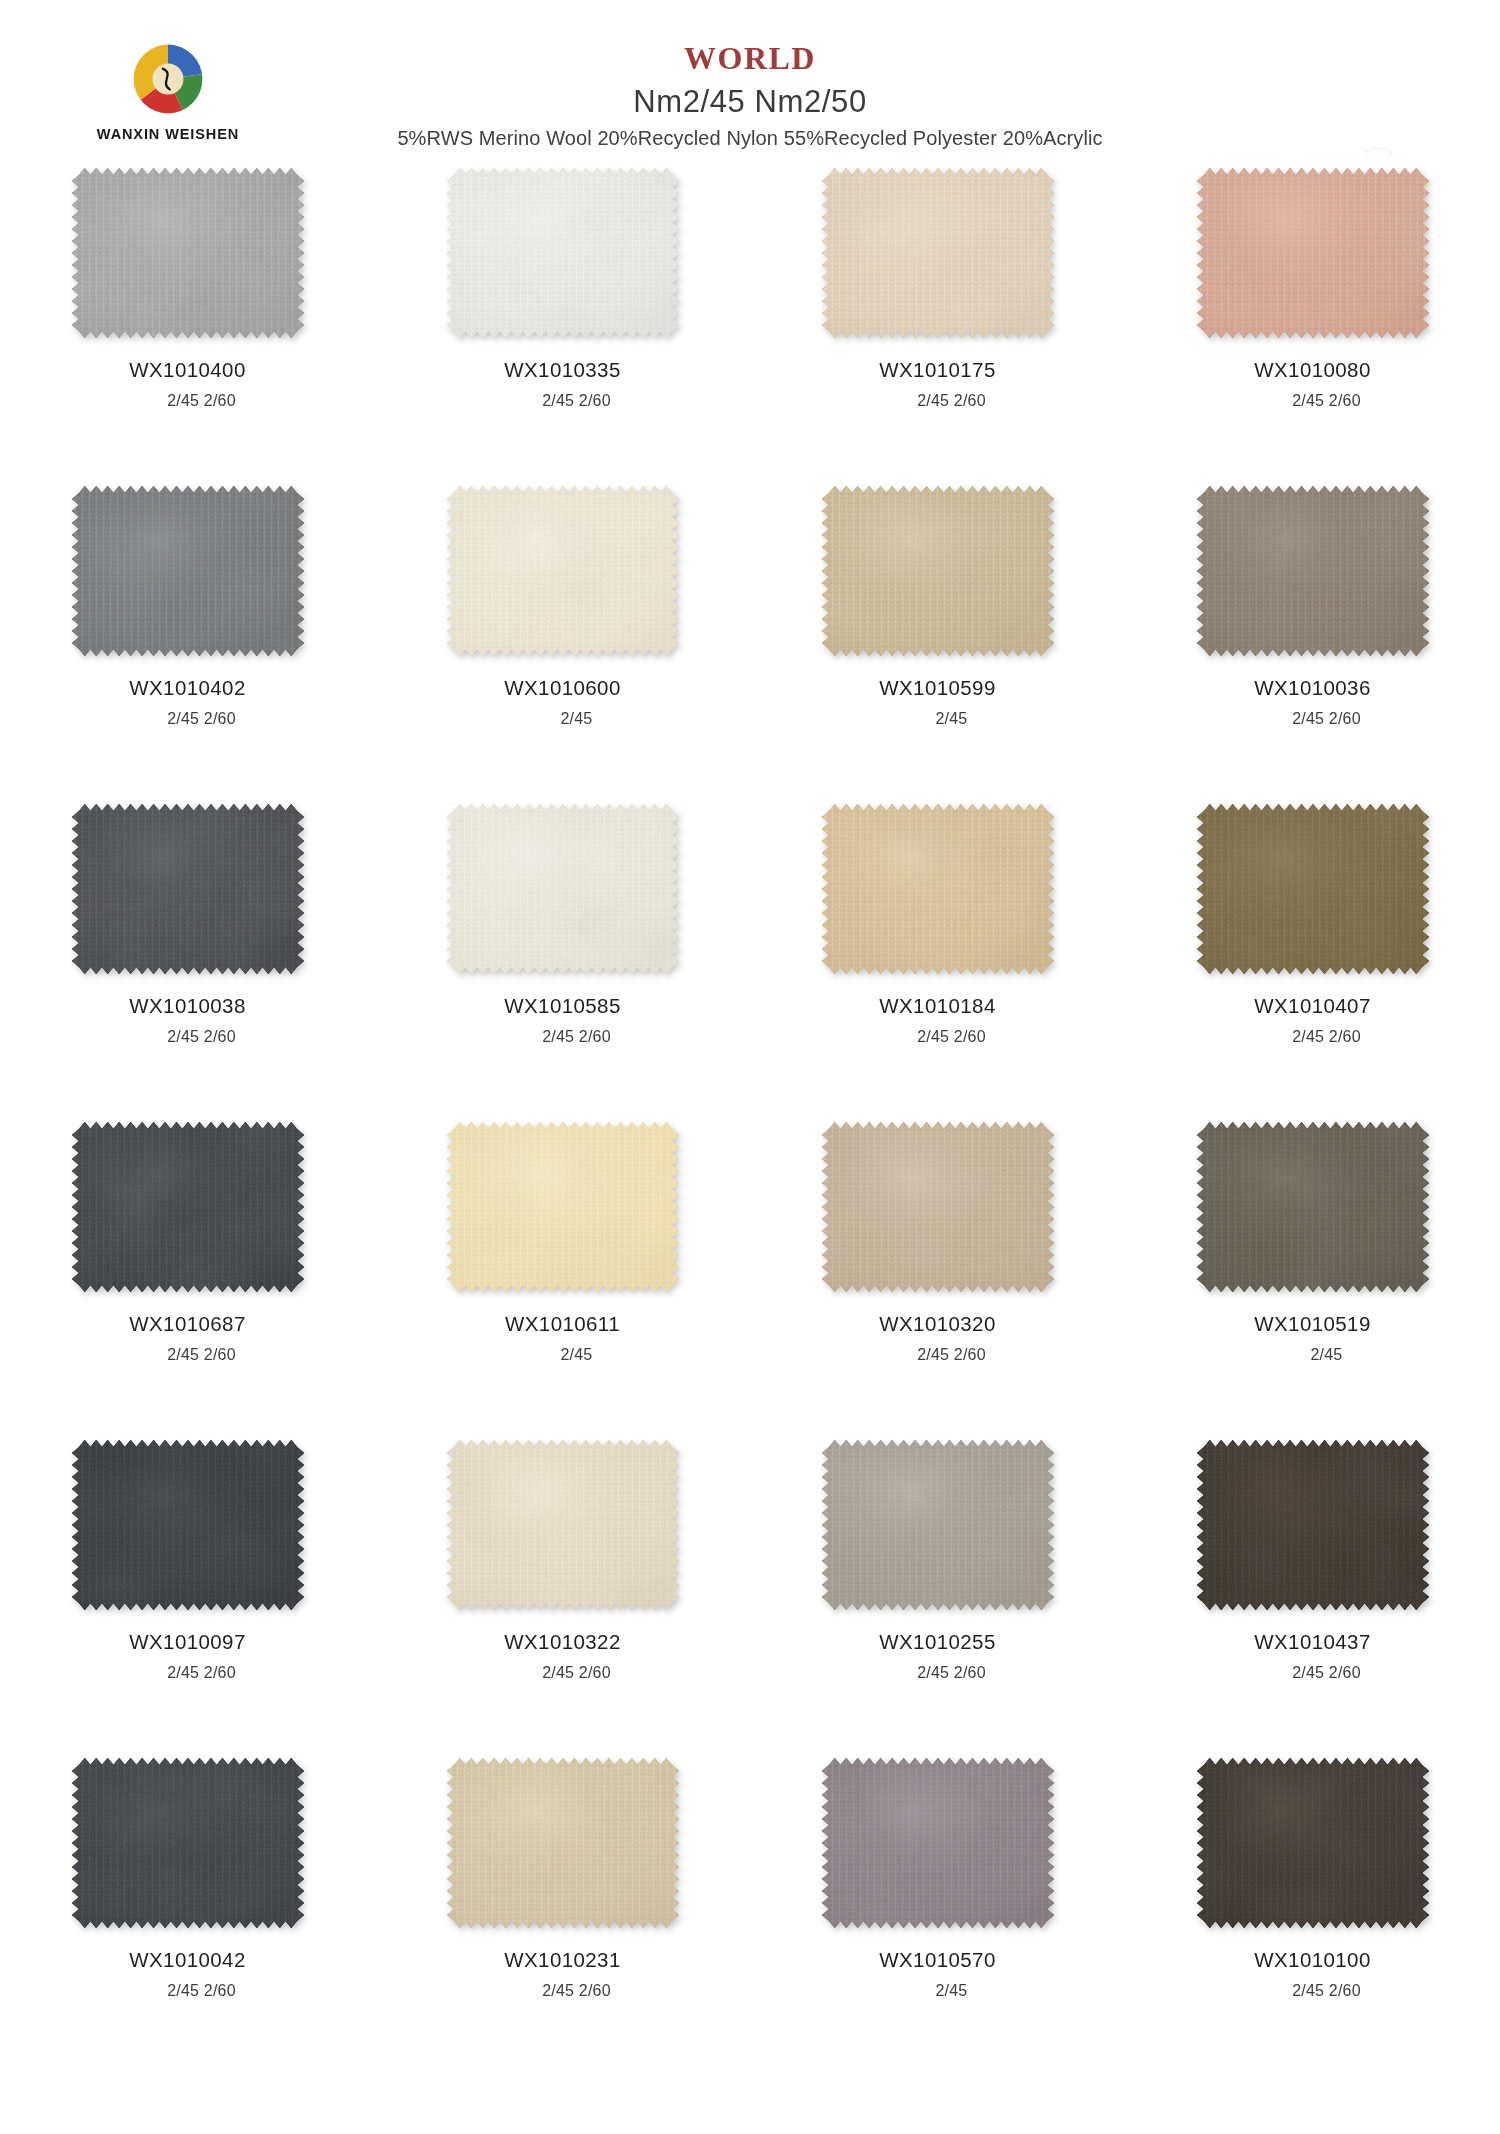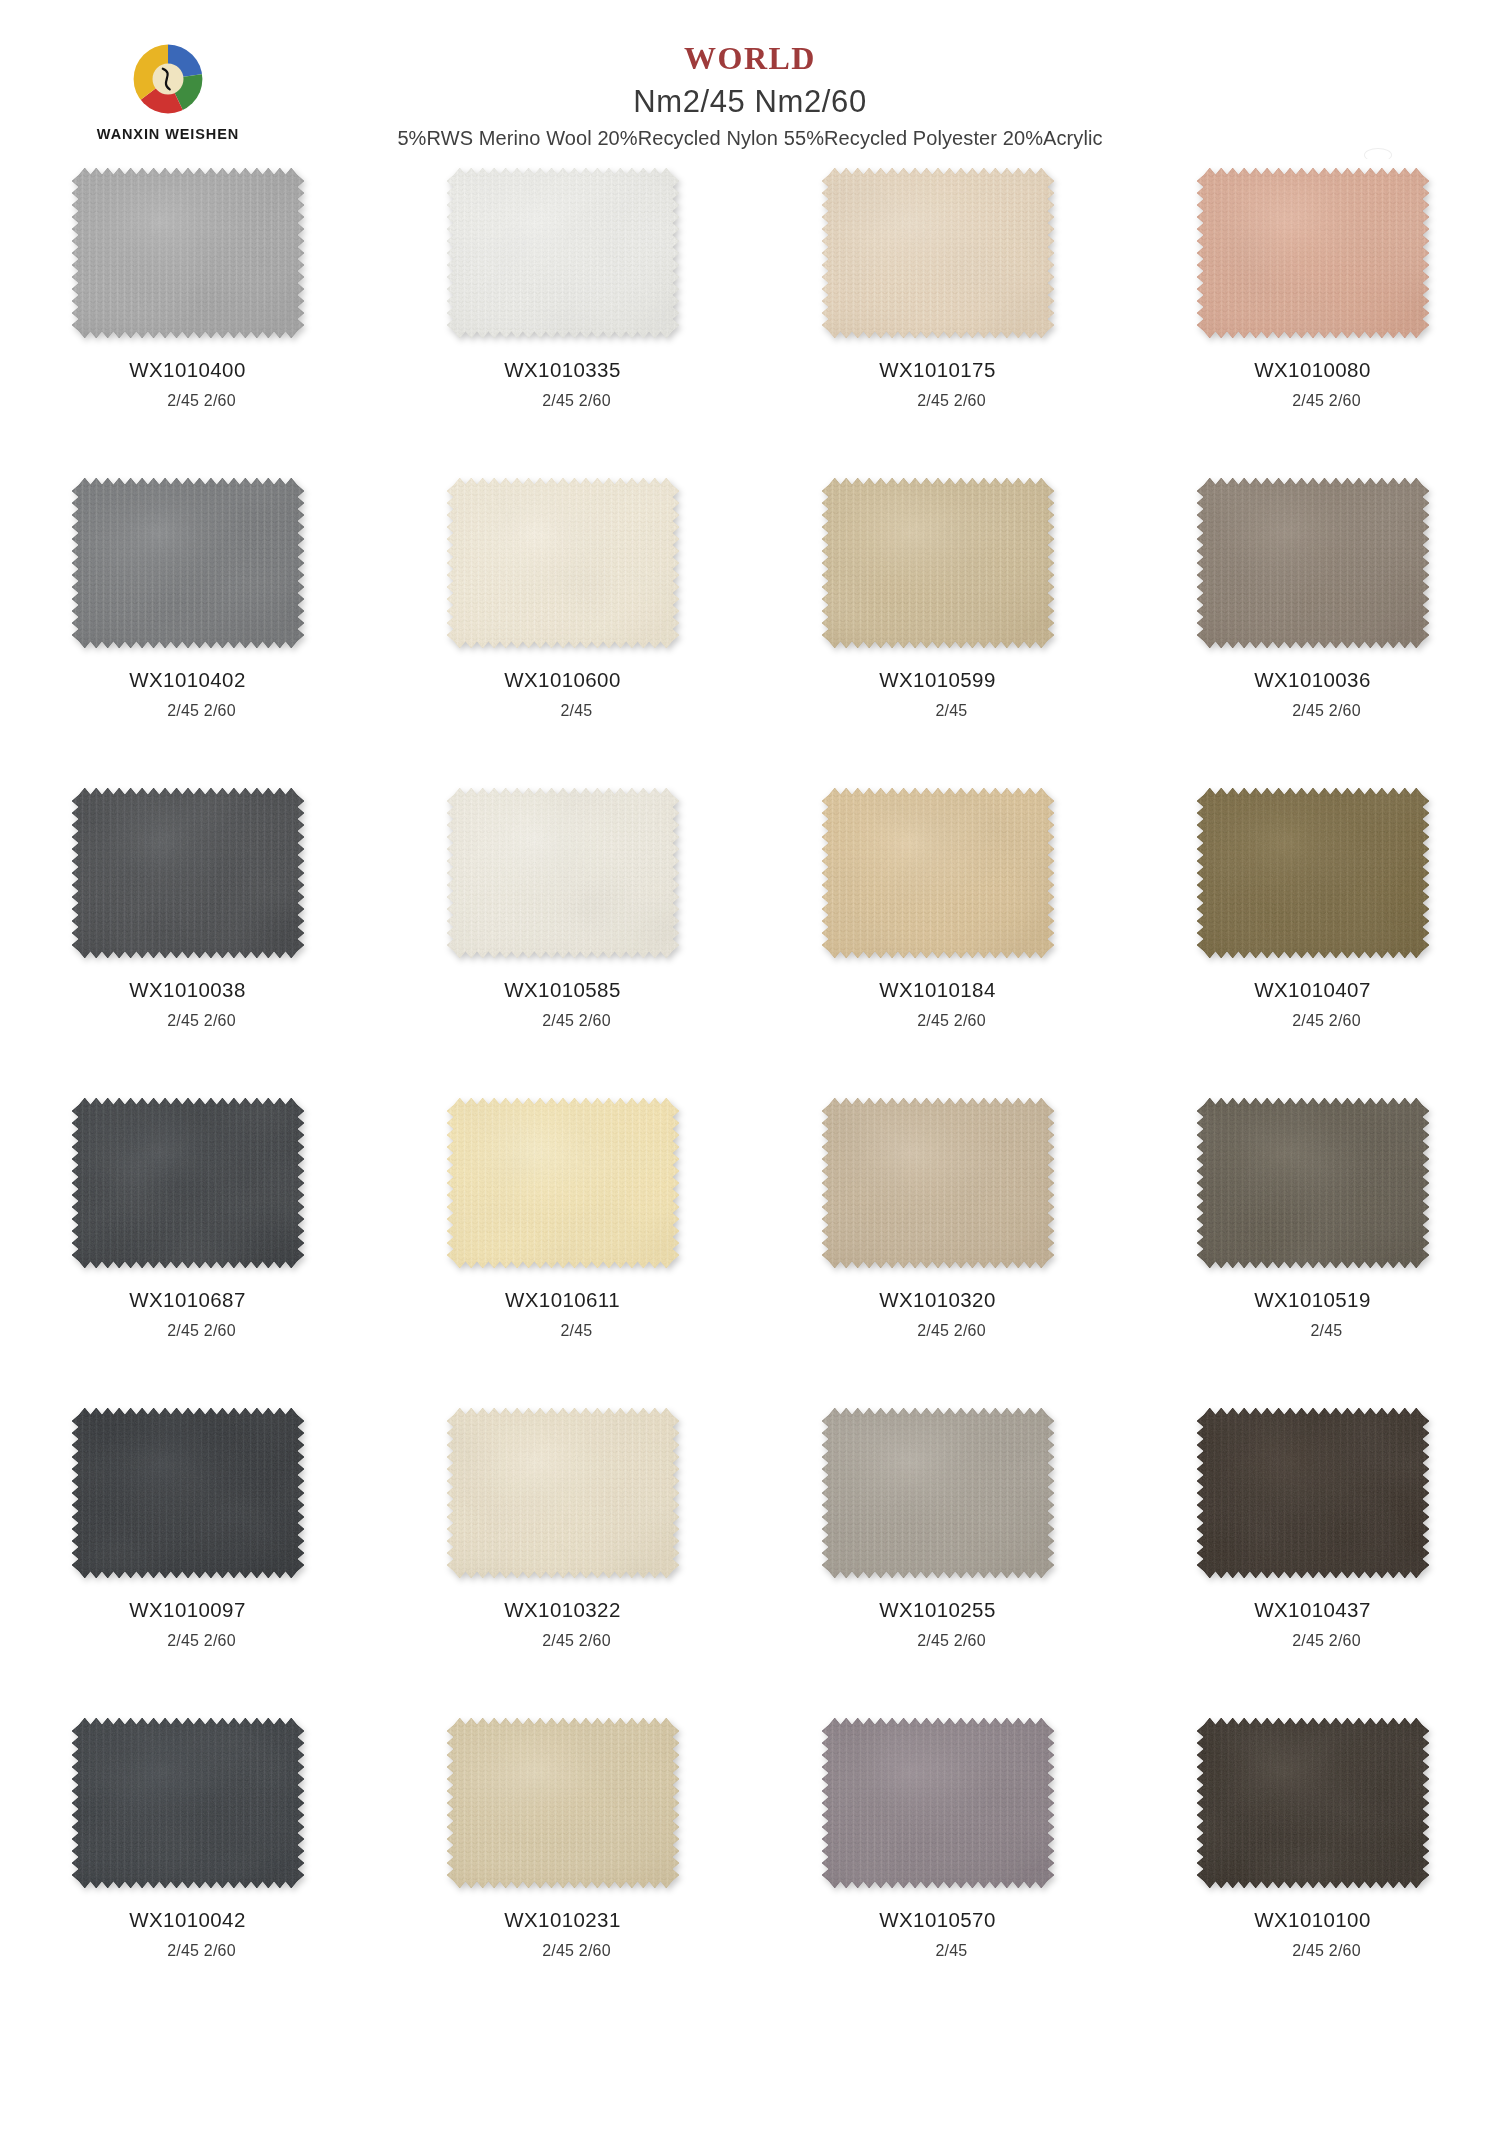--- a/index.html
+++ b/index.html
@@ -85,21 +85,21 @@
 
   
   .swatch-grid {
     position: absolute;
     left: 0;
     top: 162px;
     width: 1500px;
     display: grid;
     grid-template-columns: repeat(4, 375px);
     grid-auto-rows: 310px;
-    row-gap: 0px;
+    row-gap: 8px;
   }
   .swatch-cell {
     position: relative;
     width: 375px;
     height: 310px;
     display: flex;
     flex-direction: column;
     align-items: center;
   }
 
@@ -170,21 +170,21 @@
         <path d="M50 50 L16 76 A44 44 0 0 1 50 6 Z" fill="#e8b424"></path>
         <circle cx="50" cy="50" r="18" fill="#f0e4c0"></circle>
         <path d="M44 38 C58 44 40 54 52 62" stroke="#111111" stroke-width="2.6" fill="none" stroke-linecap="round"></path>
       </g>
     </svg>
     <div class="logo-word">WANXIN WEISHEN</div>
   </div>
 
   <div class="title-block">
     <div class="brand-title">WORLD</div>
-    <div class="yarn-count">Nm2/45  Nm2/60</div>
+    <div class="yarn-count">Nm2/45  Nm2/50</div>
     <div class="composition">5%RWS Merino Wool 20%Recycled Nylon 55%Recycled Polyester 20%Acrylic</div>
   </div>
 </div>
 
 <div class="scan-artifact"></div>
 
 <div class="swatch-grid" id="swatchGrid">
     <div class="swatch-cell">
       <div class="swatch-img-wrap">
 <svg class="swatch-img" viewBox="0 0 232 170" preserveAspectRatio="none">

